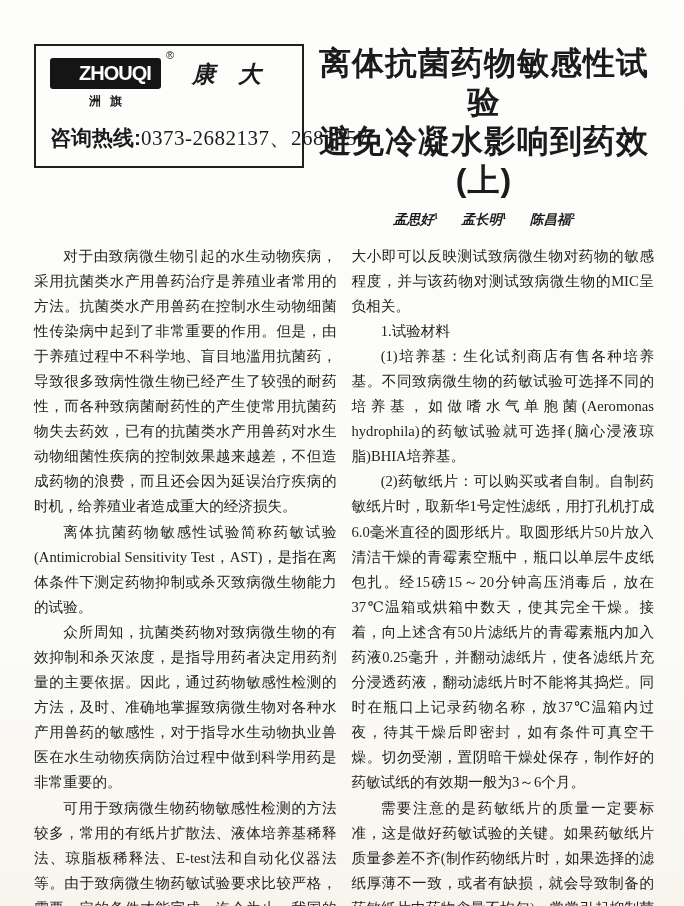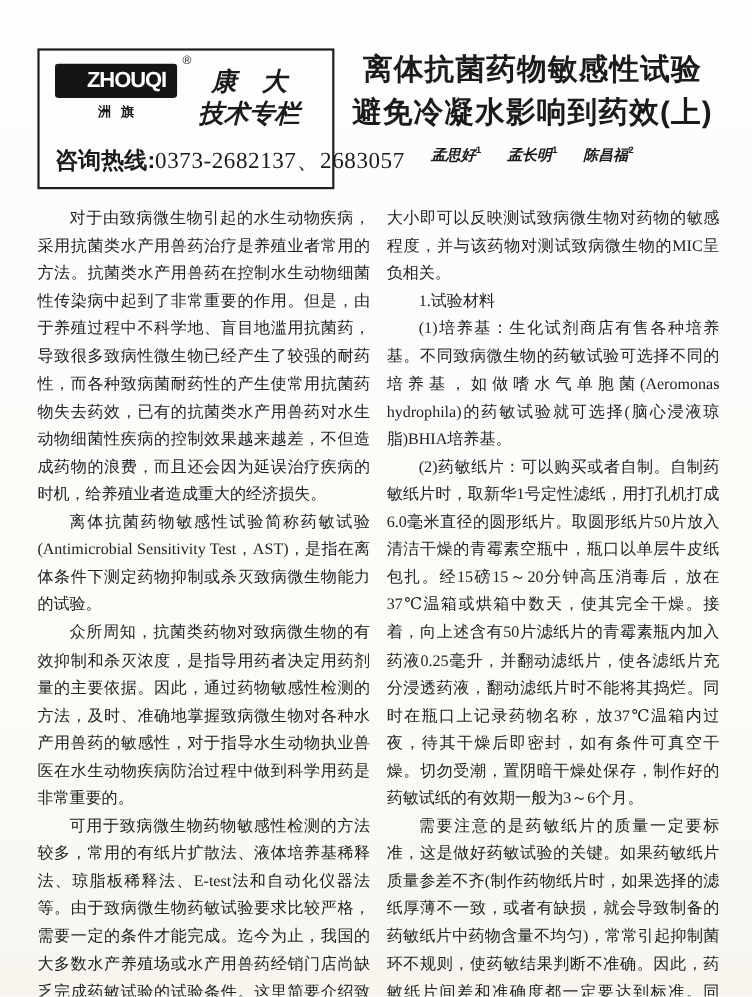--- a/index.html
+++ b/index.html
@@ -59,28 +59,28 @@
   .hotline-label{
     font-family:"Liberation Sans","DejaVu Sans",sans-serif;
     font-weight:bold;
   }
   .hotline-numbers{letter-spacing:0.5px;}
 
   
   .title-block{flex:1;text-align:center;padding-left:10px;}
   .article-title{
     font-family:"Liberation Sans","DejaVu Sans",sans-serif;
-    font-weight:900;font-size:27px;line-height:39px;
+    font-weight:900;font-size:32px;line-height:39px;
     letter-spacing:1px;margin:0;
   }
   .authors{
     margin-top:10px;font-size:13.5px;font-weight:600;
     font-style:italic;
   }
-  .authors .author{margin:16px 10px;font-family:Liberation Mono, monospace;}
+  .authors .author{margin:16px 10px;}
   .authors sup{font-size:9px;font-style:normal;}
   .affiliation{
     margin-top:5px;font-size:12.5px;line-height:18px;
     font-style:italic;
   }
 
   
   .body-cols{display:flex;margin-top:15px;}
   .column{width:303px;}
   .column + .column{margin-left:15px;}
@@ -102,21 +102,20 @@
       <div class="box-top">
         <div class="logo-wrap">
           <span class="logo-badge">
             <span class="logo-mark">ZHOUQI</span>
             <span class="reg-mark">®</span>
           </span>
           <div class="logo-cn">洲旗</div>
         </div>
         <div class="col-title">
           <div>康　大</div>
-          <div>技术专栏</div>
         </div>
       </div>
       <div class="hotline">
         <span class="hotline-label">咨询热线:</span><span class="hotline-numbers">0373-2682137、2683057</span>
       </div>
     </div>
 
     <div class="title-block">
       <h1 class="article-title">
         <div>离体抗菌药物敏感性试验</div>

